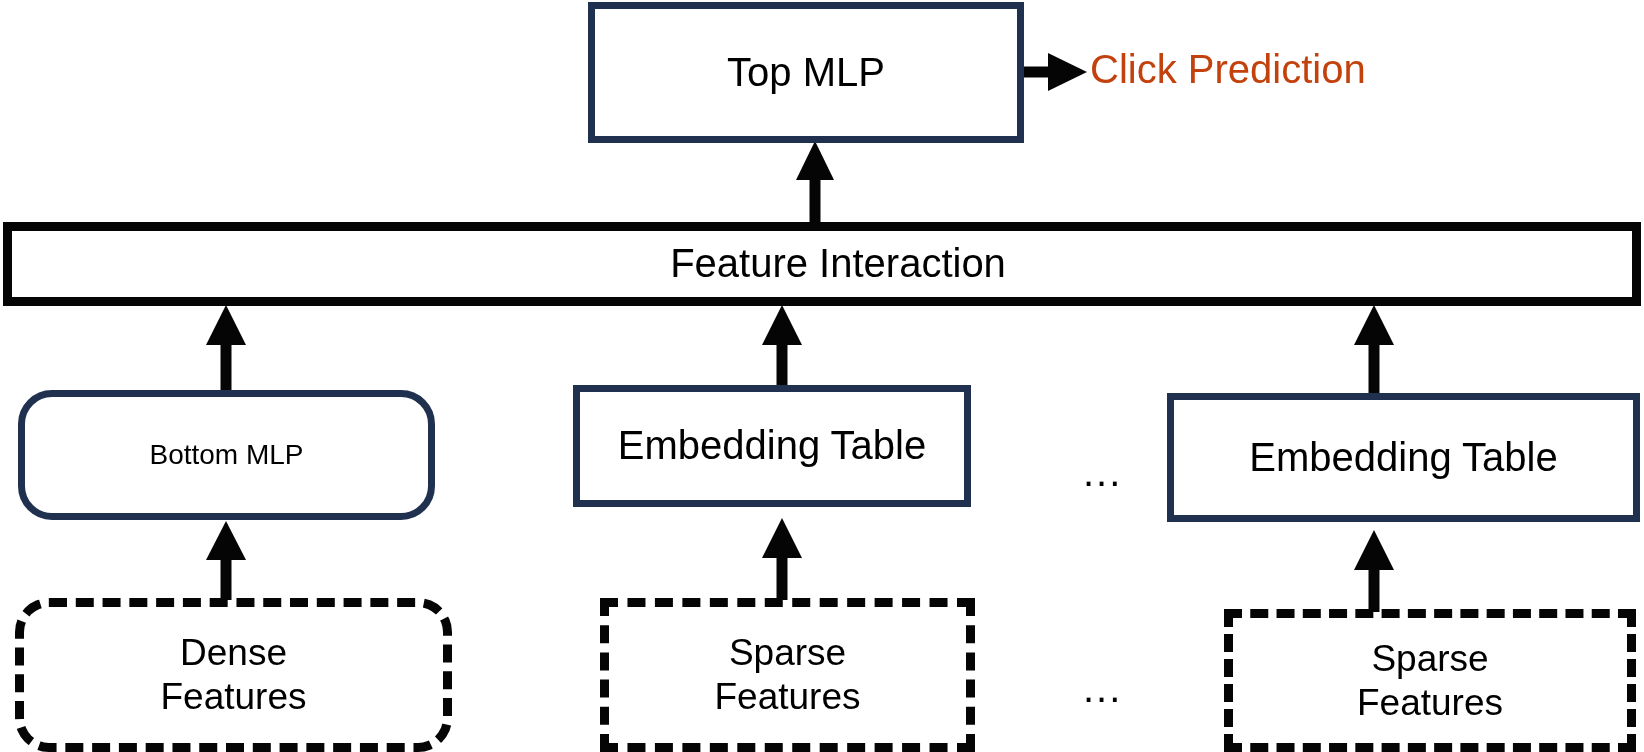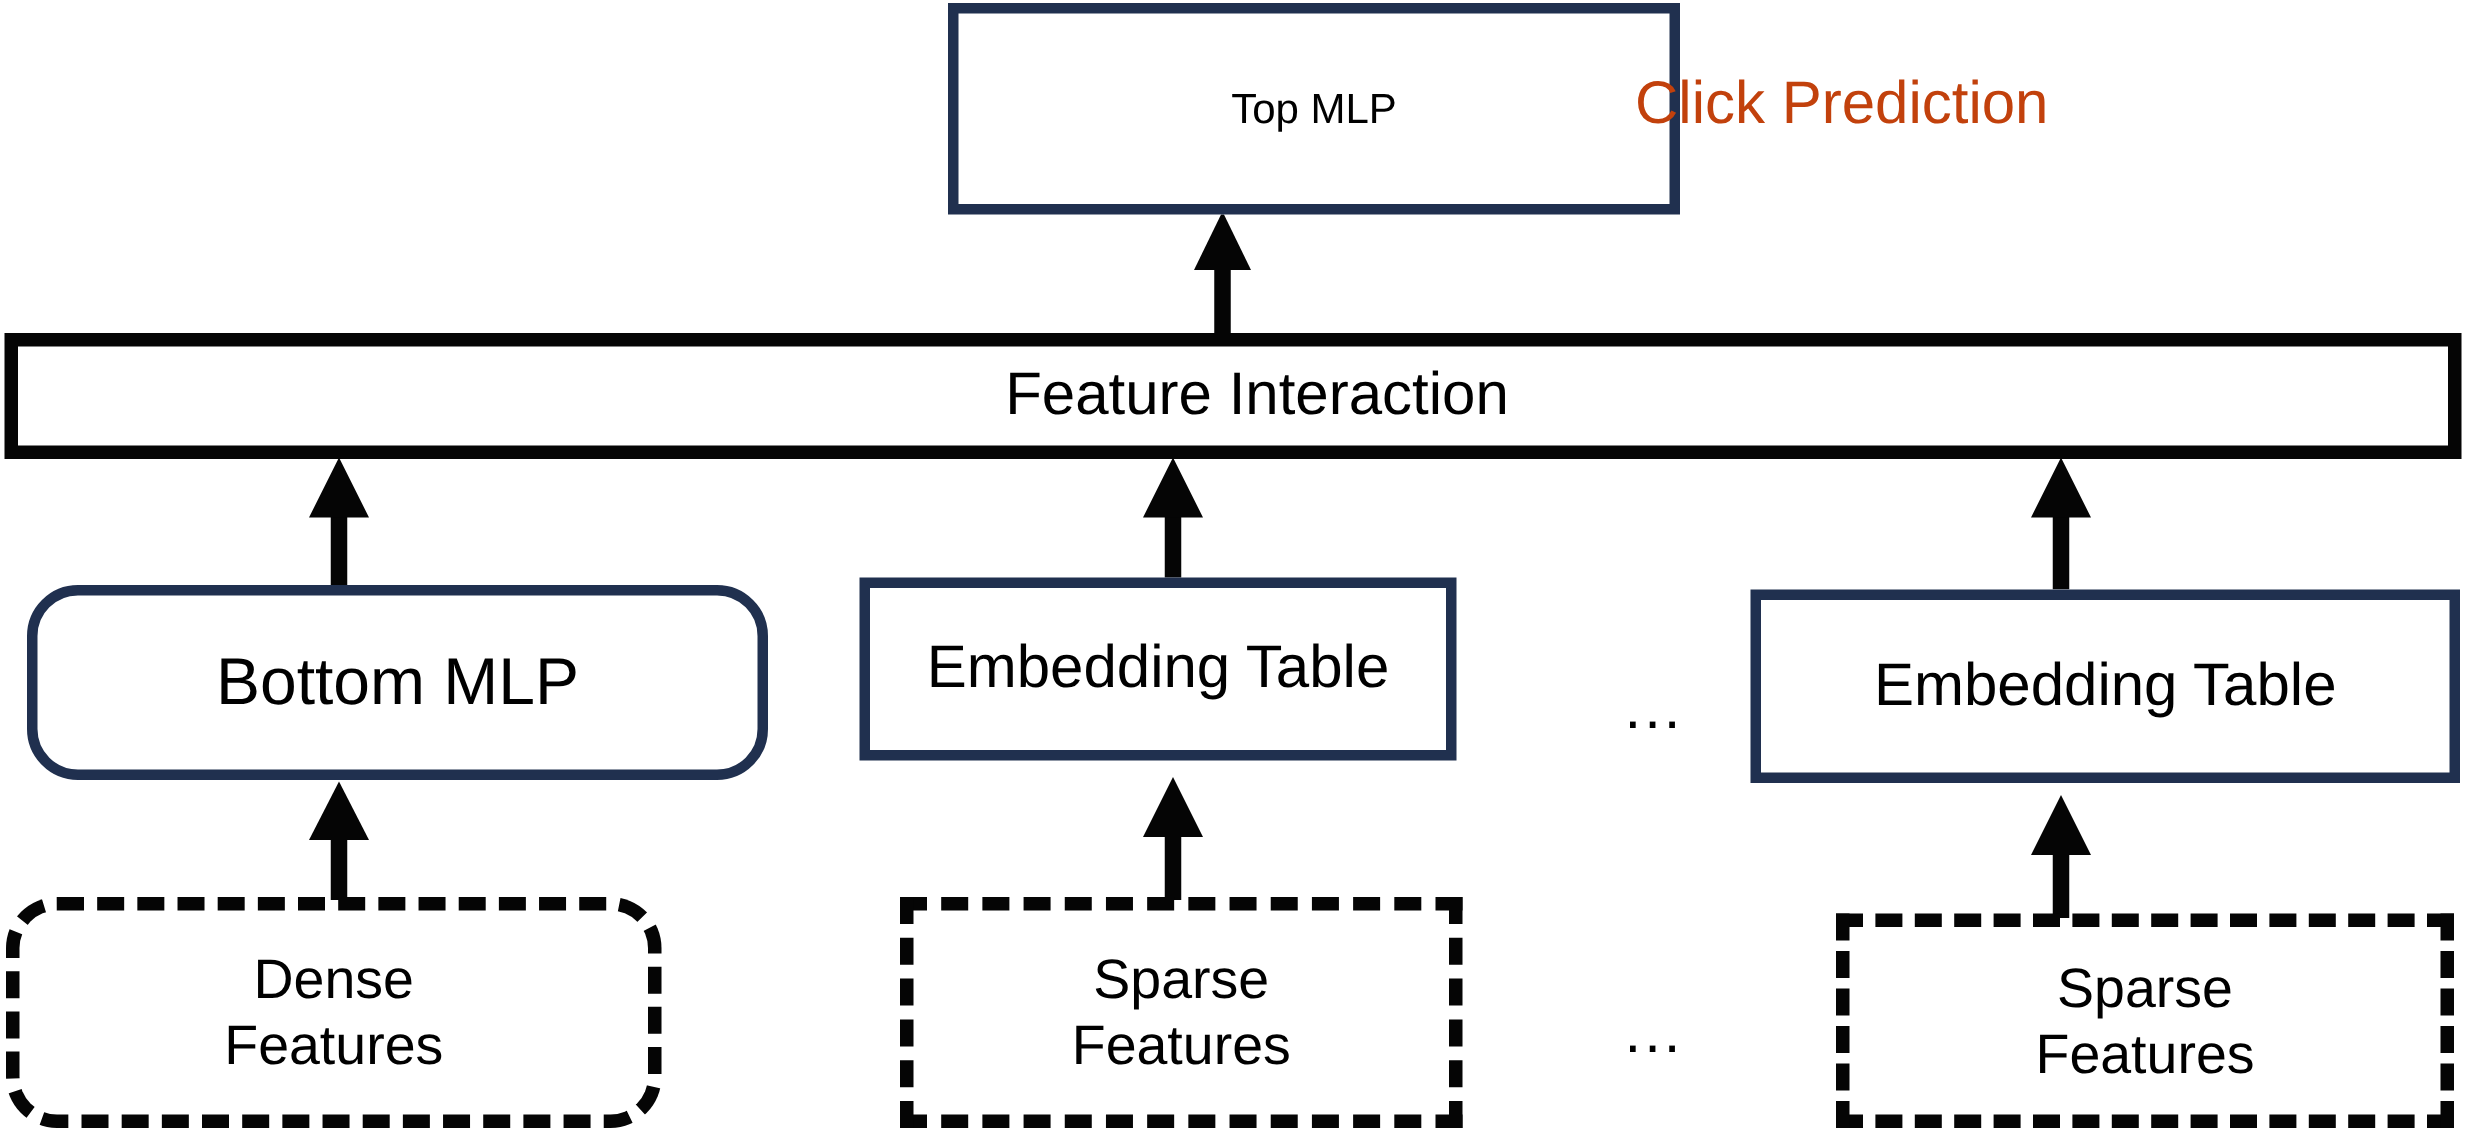--- a/index.html
+++ b/index.html
@@ -123,45 +123,45 @@
       <line x1="782" y1="600" x2="782" y2="546" stroke="#050505" stroke-width="11"></line>
       <polygon points="782,518 762,558 802,558" fill="#050505"></polygon>
     </g>
 
     <g>
       <line x1="1374" y1="612" x2="1374" y2="558" stroke="#050505" stroke-width="11"></line>
       <polygon points="1374,530 1354,570 1394,570" fill="#050505"></polygon>
     </g>
   </svg>
 
-  <div class="node node-solid-navy" style="left:588px; top:2px; width:488px; height:141px; font-size:28px;margin-left:44px;">
+  <div class="node node-solid-navy" style="left:588px; top:2px; width:436px; height:141px; font-size:40px;">
     <span class="label-text">Top MLP</span>
   </div>
 
   <div class="free-text" style="left:1090px; top:47px; font-size:40px;">Click Prediction</div>
 
   <div class="node node-solid-black" style="left:3px; top:222px; width:1638px; height:84px; font-size:40px;">
     <span class="label-text">Feature Interaction</span>
   </div>
 
-  <div class="node node-solid-navy rounded-lg" style="left:18px; top:390px; width:494px; height:130px; font-size:44px;">
+  <div class="node node-solid-navy rounded-lg" style="left:18px; top:390px; width:417px; height:130px; font-size:28px;">
     <span class="label-text">Bottom MLP</span>
   </div>
 
   <div class="node node-solid-navy" style="left:573px; top:385px; width:398px; height:122px; font-size:40px;">
     <span class="label-text">Embedding Table</span>
   </div>
 
   <div class="ellipsis-text" style="left:1083px; top:452px;">...</div>
 
   <div class="node node-solid-navy" style="left:1167px; top:393px; width:473px; height:129px; font-size:40px;">
     <span class="label-text">Embedding Table</span>
   </div>
 
-  <div class="node node-dashed rounded-lg" style="left:4px; top:598px; width:437px; height:154px; font-size:37px;">
+  <div class="node node-dashed rounded-lg" style="left:15px; top:598px; width:437px; height:154px; font-size:37px;">
     <span class="label-text">Dense
 Features</span>
   </div>
 
   <div class="node node-dashed" style="left:600px; top:598px; width:375px; height:154px; font-size:37px;">
     <span class="label-text">Sparse
 Features</span>
   </div>
 
   <div class="ellipsis-text" style="left:1083px; top:668px;">...</div>

